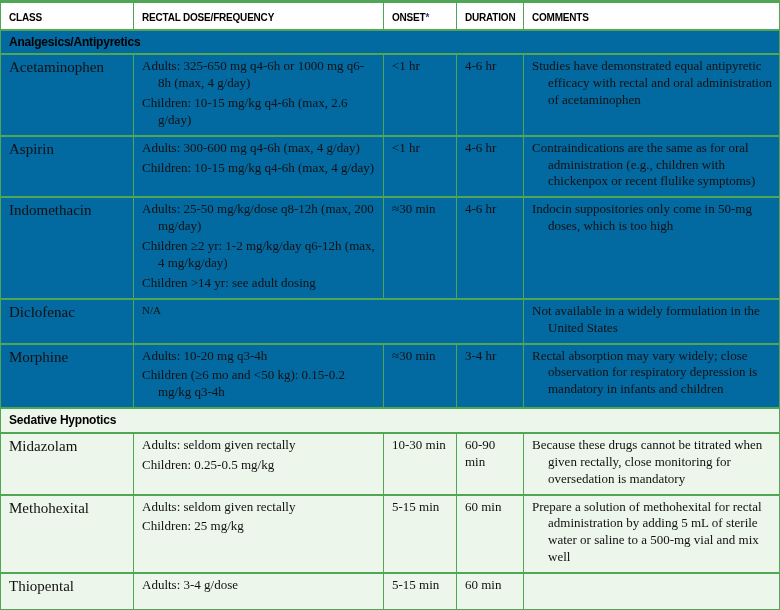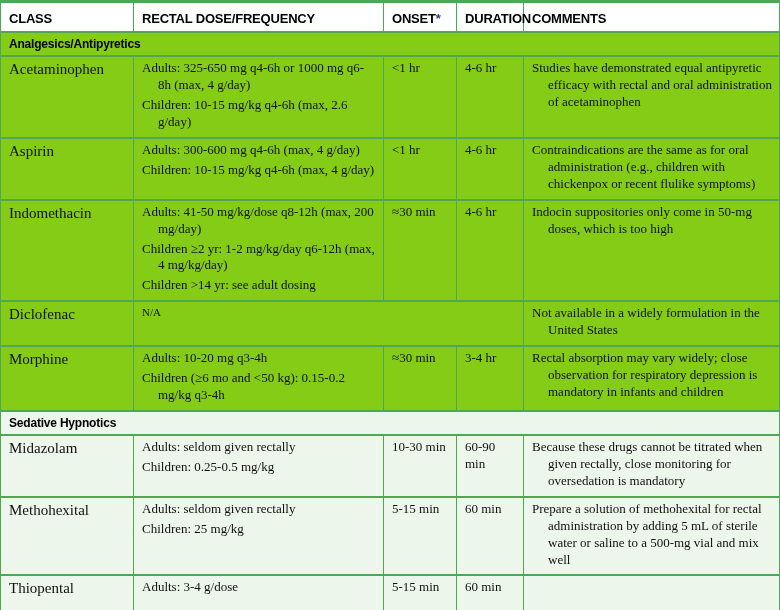--- a/index.html
+++ b/index.html
@@ -25,37 +25,37 @@
     border-bottom:2px solid #4fa653;
     padding:3px 6px 3px 8px;
     font-size:13px;
     line-height:1.3;
     text-align:left;
   }
   th:last-child, td:last-child{border-right:none;}
   thead th{
     font-family:"Liberation Sans","DejaVu Sans",sans-serif;
     font-weight:bold;
-    font-size:13px;
+    font-size:10px;
     letter-spacing:-0.2px;
     padding-top:8px;
     color:#000;
     background:#ffffff;
   }
   .asterisk{color:#2b3990;}
   tr.section-band td{
     font-family:"Liberation Sans","DejaVu Sans",sans-serif;
     font-weight:bold;
     font-size:12px;
     letter-spacing:-0.2px;
     padding-top:4px;
     color:#000;
   }
   tr.tint td{background:#edf6ea;}
-  tr.plain td{background:#84cc16;}
+  tr.plain td{background:#0369a1;}
   .hang{margin:0 0 3px 0;padding-left:16px;text-indent:-16px;}
   td.class-cell{font-size:15px;}
   td.na-cell{font-size:11px;}
 </style>
 </head>
 <body>
 
 <table class="drug-table">
   <colgroup>
     <col class="c-class">
@@ -100,21 +100,21 @@
       <td>&lt;1 hr</td>
       <td>4-6 hr</td>
       <td>
           <p class="hang">Contraindications are the same as for oral administration (e.g., children with chickenpox or recent flulike symptoms)</p>
         </td>
     </tr>
 
     <tr class="plain" style="height:91px">
       <td class="class-cell">Indomethacin</td>
       <td>
-        <p class="hang">Adults: 41-50 mg/kg/dose q8-12h (max, 200 mg/day)</p>
+        <p class="hang">Adults: 25-50 mg/kg/dose q8-12h (max, 200 mg/day)</p>
         <p class="hang">Children ≥2 yr: 1-2 mg/kg/day q6-12h (max, 4 mg/kg/day)</p>
         <p class="hang">Children &gt;14 yr: see adult dosing</p>
       </td>
       <td>≈30 min</td>
       <td>4-6 hr</td>
       <td>
           <p class="hang">Indocin suppositories only come in 50-mg doses, which is too high</p>
         </td>
     </tr>
 

